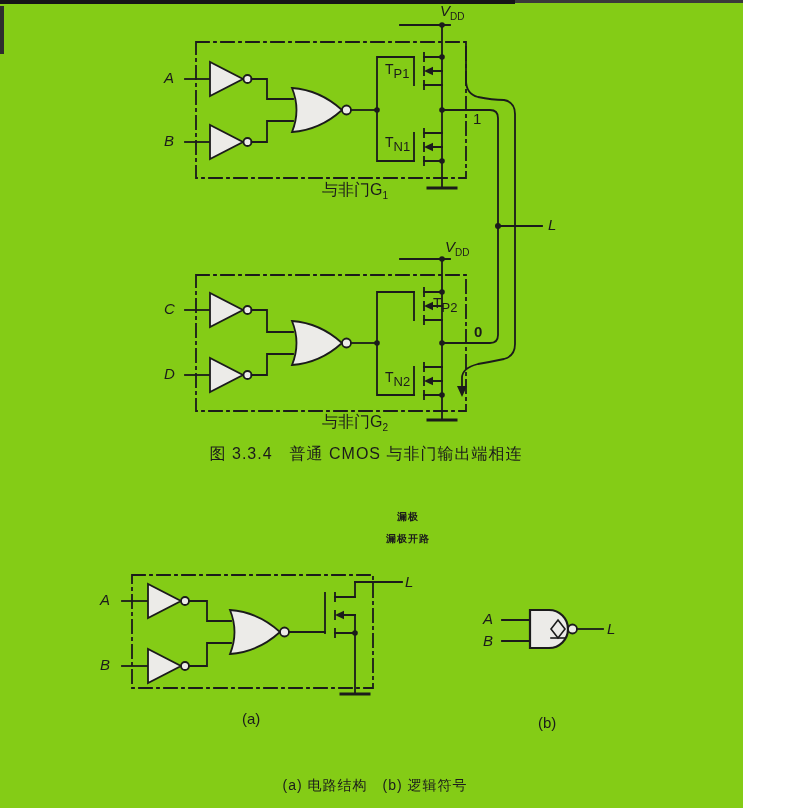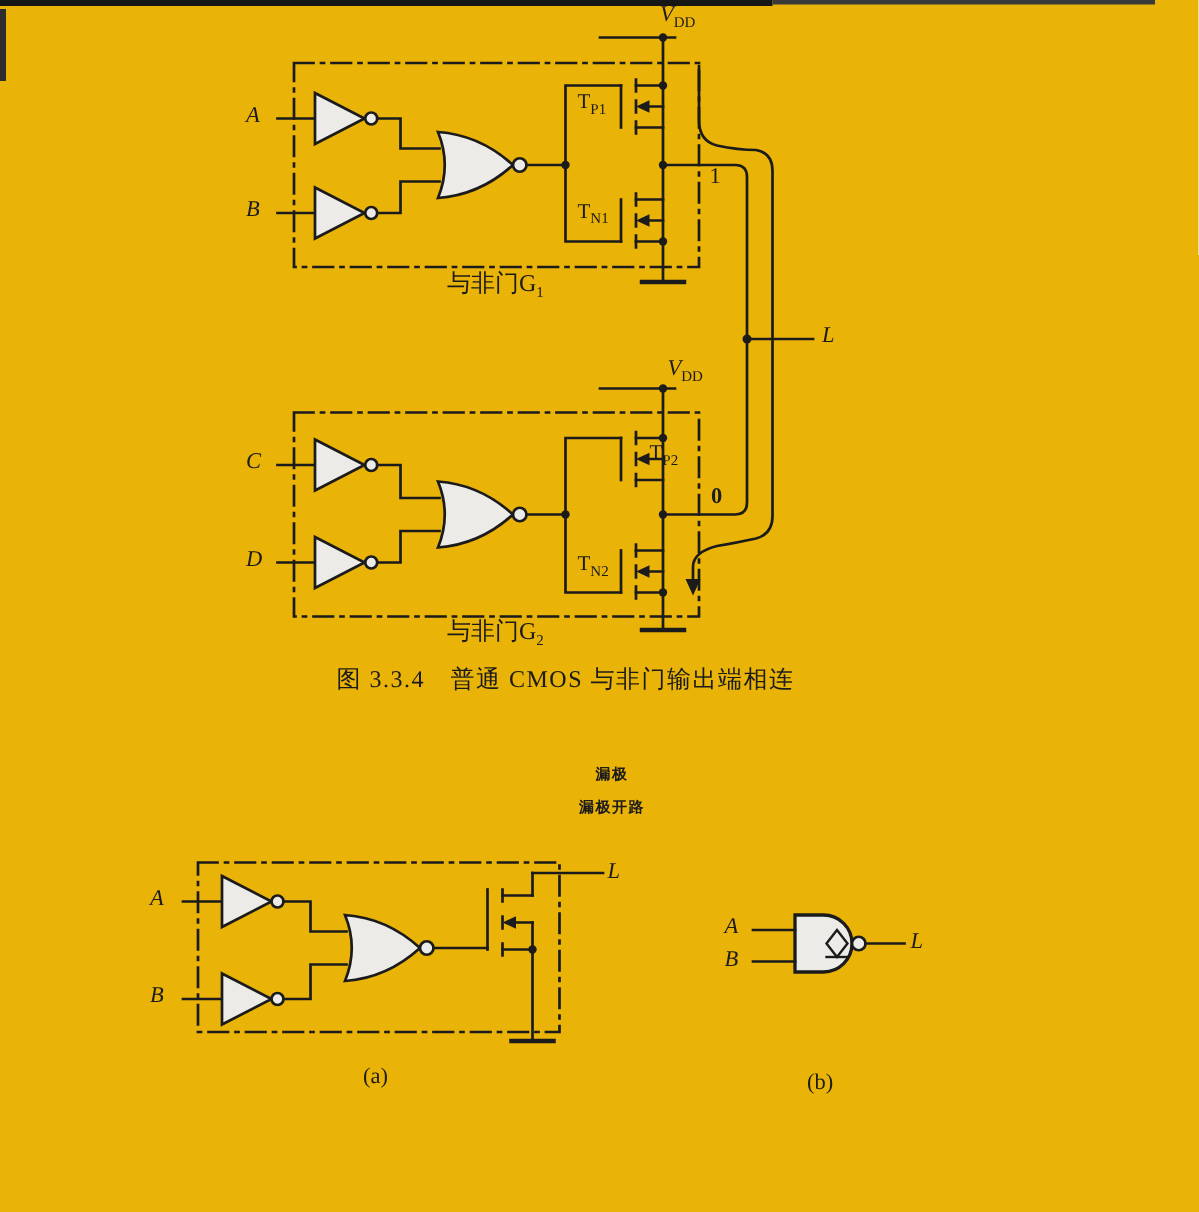--- a/index.html
+++ b/index.html
@@ -1,30 +1,30 @@
 <!DOCTYPE html>
 <html><head>
 <meta charset="utf-8">
 <style>
   html,body{margin:0;padding:0;background:#fff;}
   #page{
-    position:relative;width:799px;height:808px;
-    background:#eab308;overflow:hidden;
-    font-family:Liberation Serif, serif;
+    position:relative;width:743px;height:808px;
+    background:#84cc16;overflow:hidden;
+    font-family:Liberation Sans, sans-serif;
     color:#1b1b1b;
   }
   svg{position:absolute;left:0;top:0;}
   .lbl{position:absolute;white-space:nowrap;line-height:1;}
   .var{font-style:italic;font-size:15px;}
   .var sub,.tlabel sub,.gname sub{font-style:normal;font-size:10px;line-height:1;}
   .tlabel{font-size:14px;}
-  .tlabel sub{font-size:10px;}
+  .tlabel sub{font-size:13px;}
   .num{font-size:15px;}
   .bold{font-weight:bold;}
-  .gname{font-size:16px;}
+  .gname{font-size:16px;margin-left:24px;}
   .cap{font-size:16px;letter-spacing:1px;text-align:center;}
   .subcap{font-size:14px;letter-spacing:1px;text-align:center;}
   .odlbl{font-size:10px;font-weight:600;text-align:center;letter-spacing:1px;}
   .paren{font-size:15px;}
 </style>
 </head>
 <body>
 
 <div id="page">
 
@@ -196,28 +196,29 @@
   <div class="lbl gname" style="left:298px;top:182px;"><span>与非门G</span><sub>1</sub></div>
   <div class="lbl var" style="left:548px;top:217px;">L</div>
 
   <div class="lbl var" style="left:445px;top:239px;"><span>V</span><sub>DD</sub></div>
   <div class="lbl var" style="left:164px;top:301px;">C</div>
   <div class="lbl var" style="left:164px;top:366px;">D</div>
   <div class="lbl tlabel" style="left:385px;top:296px;margin-left:48px;"><span>T</span><sub>P2</sub></div>
   <div class="lbl tlabel" style="left:385px;top:370px;"><span>T</span><sub>N2</sub></div>
   <div class="lbl num bold" style="left:474px;top:324px;">0</div>
   <div class="lbl gname" style="left:298px;top:414px;"><span>与非门G</span><sub>2</sub></div>
-  <div class="lbl cap" style="left:0px;top:446px;width:732px;padding-left:11px;">图 3.3.4　普通 CMOS 与非门输出端相连</div>
+  <div class="lbl cap" style="left:0px;top:446px;width:732px;">图 3.3.4　普通 CMOS 与非门输出端相连</div>
 
   <div class="lbl odlbl" style="left:358px;top:512px;width:100px;">漏极</div>
   <div class="lbl odlbl" style="left:358px;top:534px;width:100px;">漏极开路</div>
   <div class="lbl var" style="left:405px;top:574px;">L</div>
   <div class="lbl var" style="left:100px;top:592px;">A</div>
   <div class="lbl var" style="left:100px;top:657px;">B</div>
   <div class="lbl paren" style="left:242px;top:711px;">(a)</div>
 
   <div class="lbl var" style="left:483px;top:611px;">A</div>
   <div class="lbl var" style="left:483px;top:633px;">B</div>
   <div class="lbl var" style="left:607px;top:621px;">L</div>
   <div class="lbl paren" style="left:538px;top:715px;">(b)</div>
 
+  <div class="lbl subcap" style="left:0px;top:778px;width:750px;">(a) 电路结构　(b) 逻辑符号</div>
 
 </div>
 
 </body></html>

